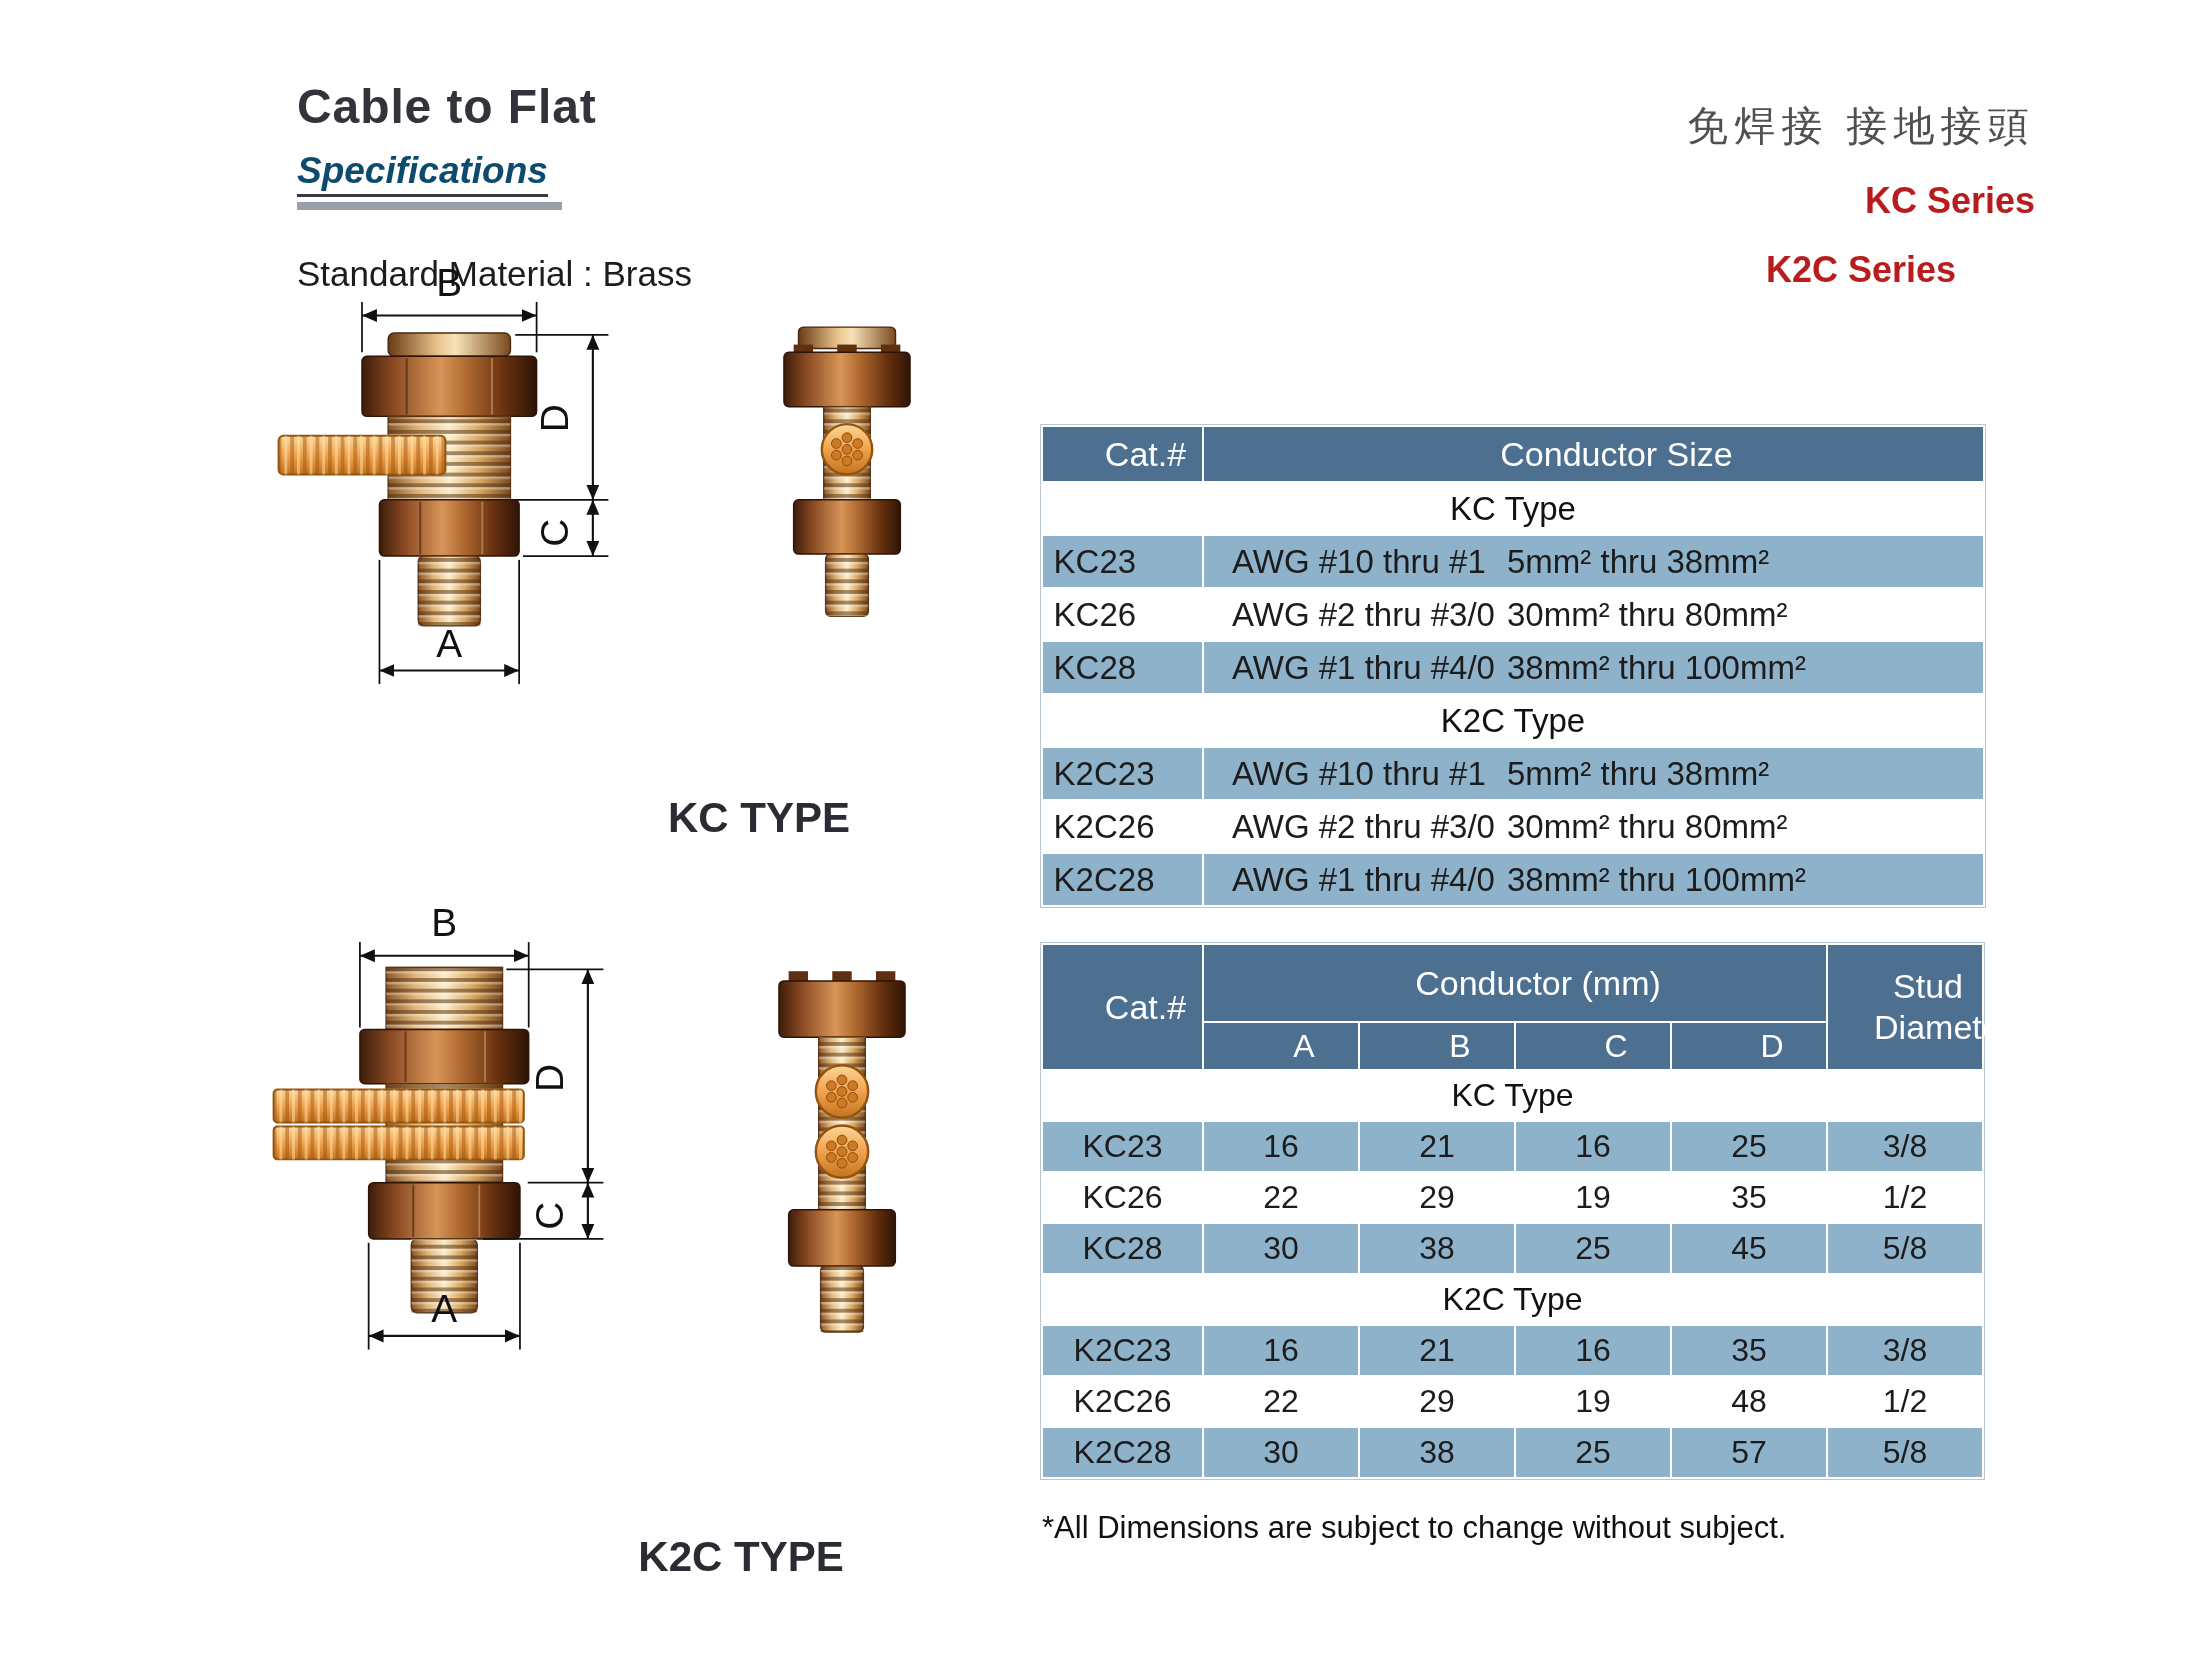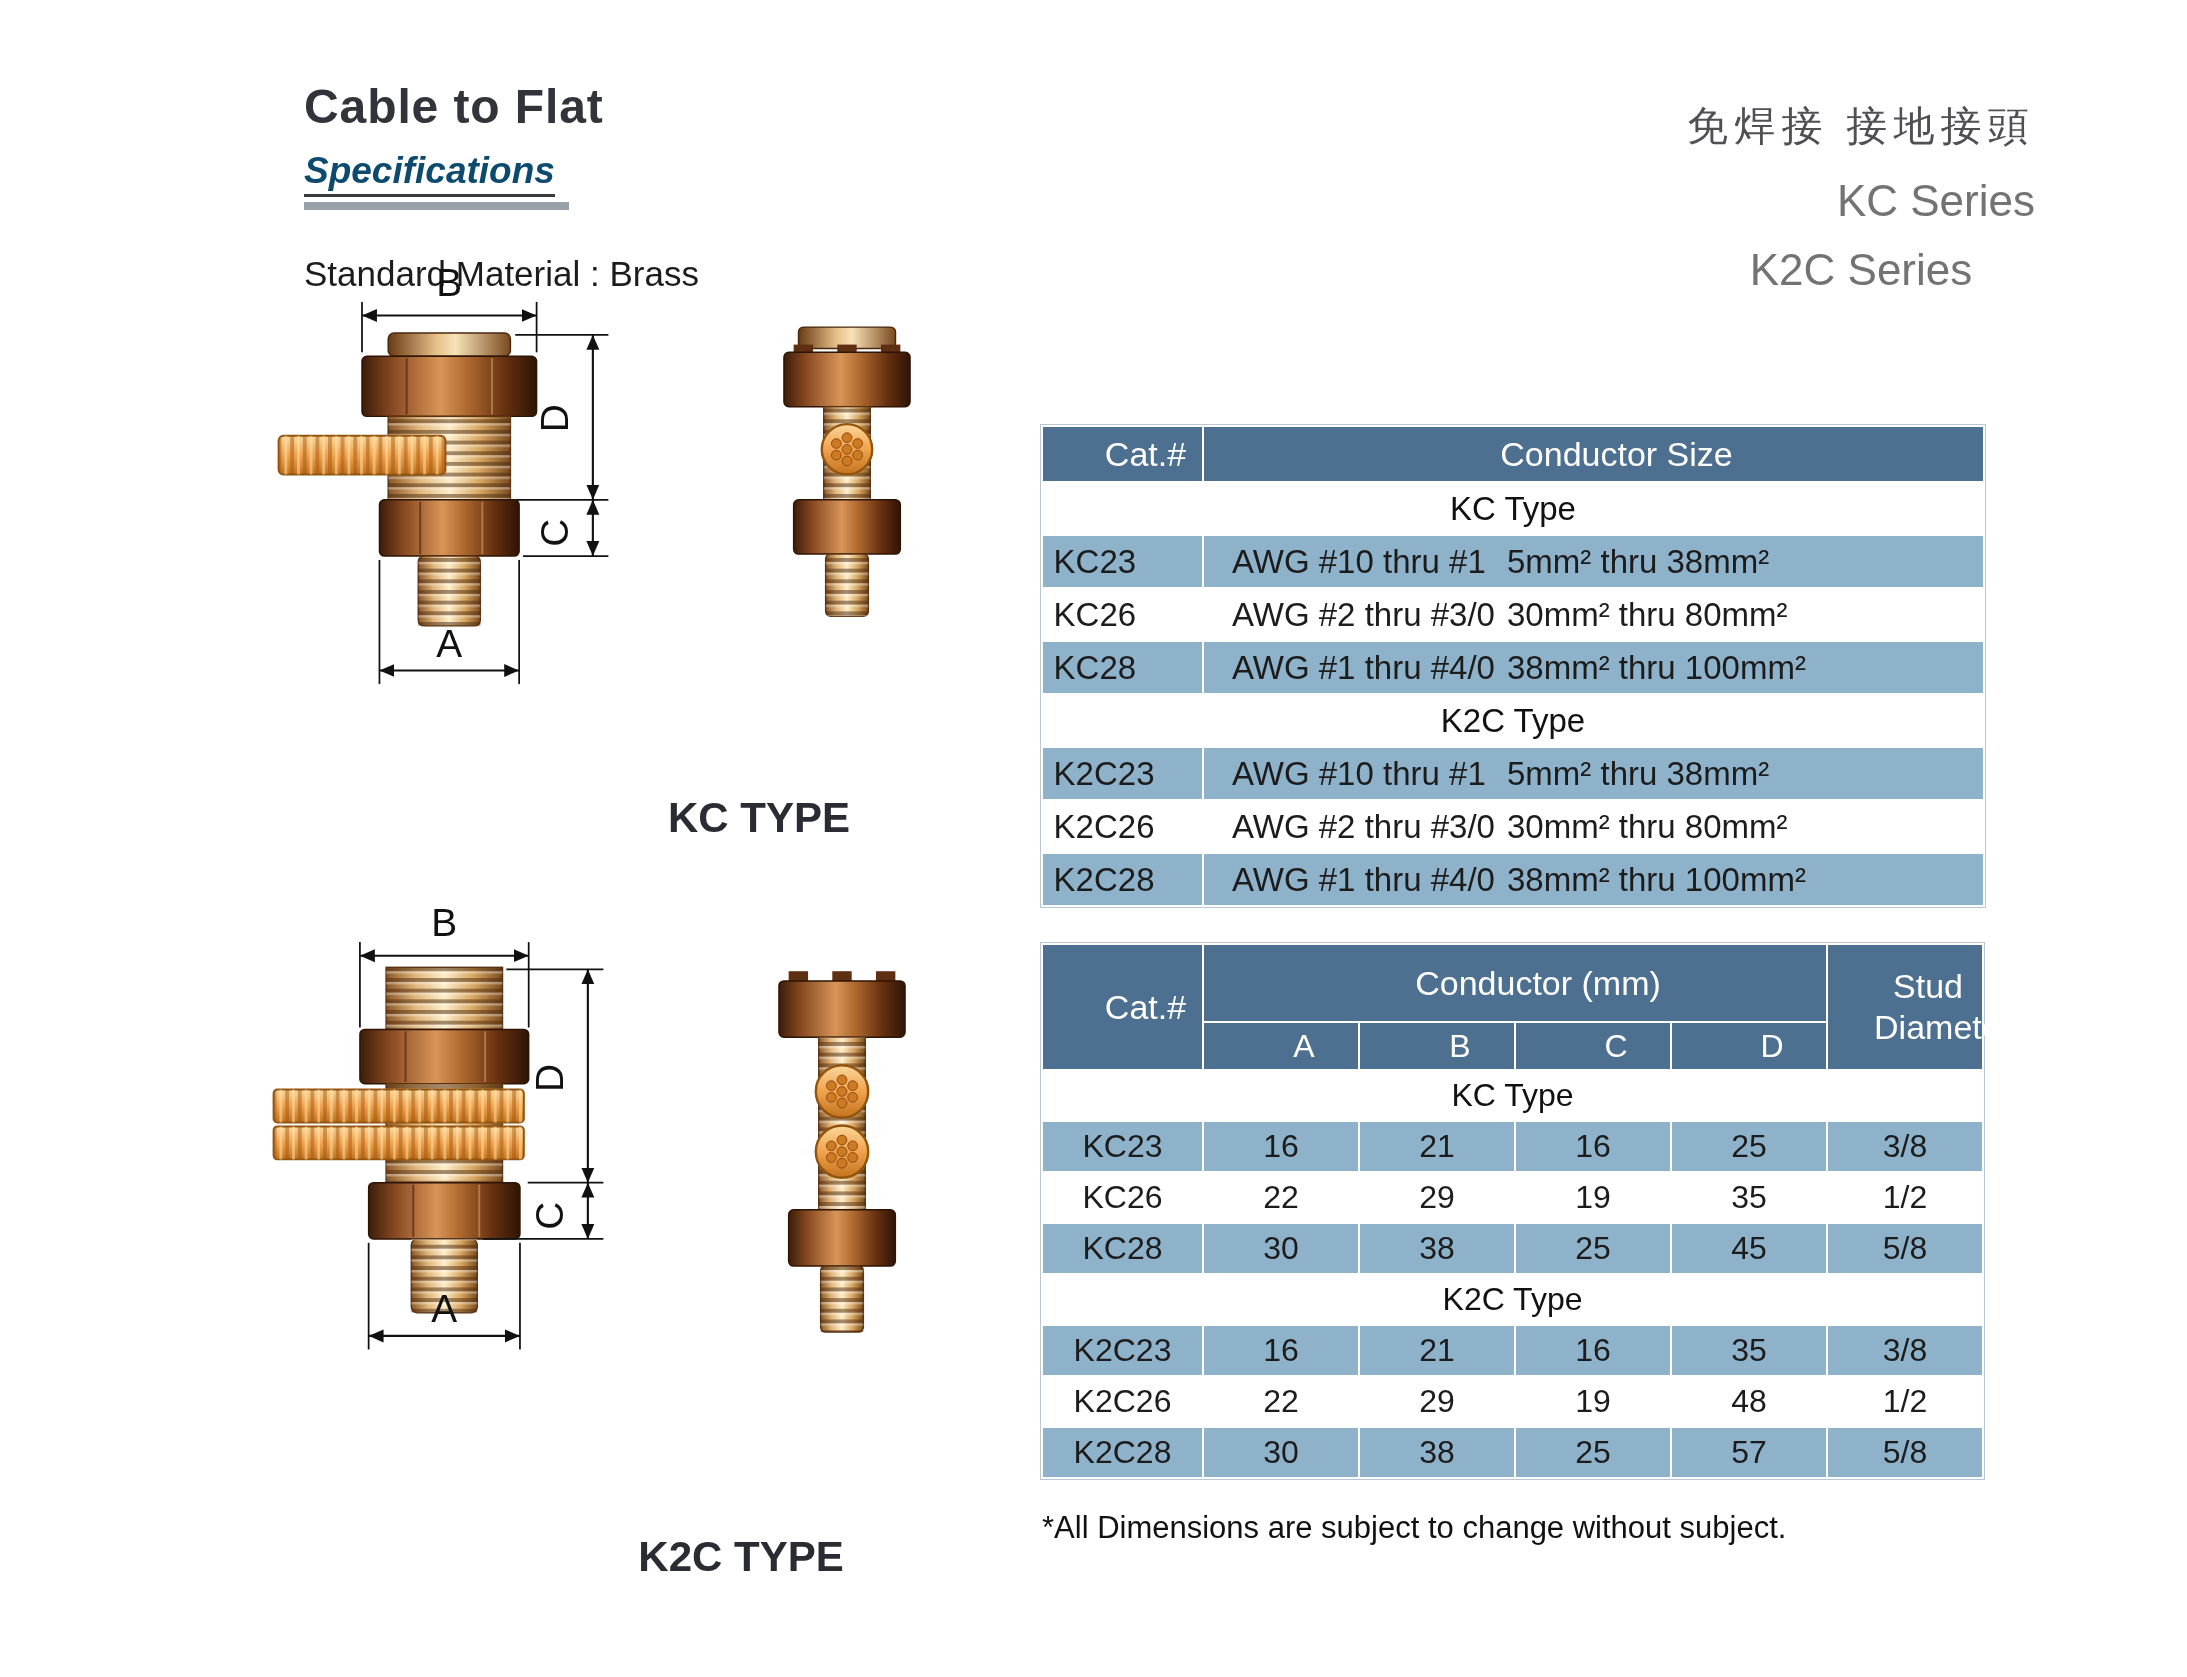--- a/index.html
+++ b/index.html
@@ -1,30 +1,30 @@
 <!DOCTYPE html>
 <html style="font-size:14px"><head>
 <meta charset="utf-8">
 <style>
   * { margin:0; padding:0; box-sizing:border-box; }
   html,body { background:#ffffff; }
   body { font-family:"Liberation Sans", sans-serif; color:#1c1c1c; }
   .page { position:relative; width:2188px; height:1677px; background:#ffffff; overflow:hidden; }
 
   
-  .title-block { position:absolute; left:304px; top:79px; }
+  .title-block { position:absolute; left:297px; top:79px; }
   .page-title { font-size:48px; font-weight:bold; color:#33333b; letter-spacing:0.9px; }
   .specs { display:inline-block; margin-top:16px; font-size:37px; font-weight:bold;
            font-style:italic; color:#0c4a6e; border-bottom:3.5px solid #3a3a42; padding-bottom:2px; }
   .specs-bar { width:265px; height:8px; background:#98a1a9; margin-top:5.3px; }
   .material { margin-top:44px; font-size:35px; color:#1c1c1c; }
 
   .right-head { position:absolute; top:99px; right:153px; text-align:right; }
   .chinese { font-size:41px; color:#4f4f54; letter-spacing:6.2px; }
-  .series { font-size:44px; font-weight:normal; color:#737373; margin-top:19.4px; line-height:56px; }
+  .series { font-size:36px; font-weight:bold; color:#b91c1c; margin-top:19.4px; line-height:56px; }
 
   
   svg.diagram { position:absolute; }
   .diagram-label { position:absolute; font-size:42px; font-weight:bold; color:#2b2b33; text-align:center; }
   .dim { font-size:40px; fill:#111; font-family:"Liberation Sans", sans-serif; }
   .ext { stroke:#111; stroke-width:1.8; }
   .dimline { stroke:#111; stroke-width:2.2; }
 
   
   .tbl-wrap { position:absolute; border:1.8px solid #b9c7d3; background:#fff; }

